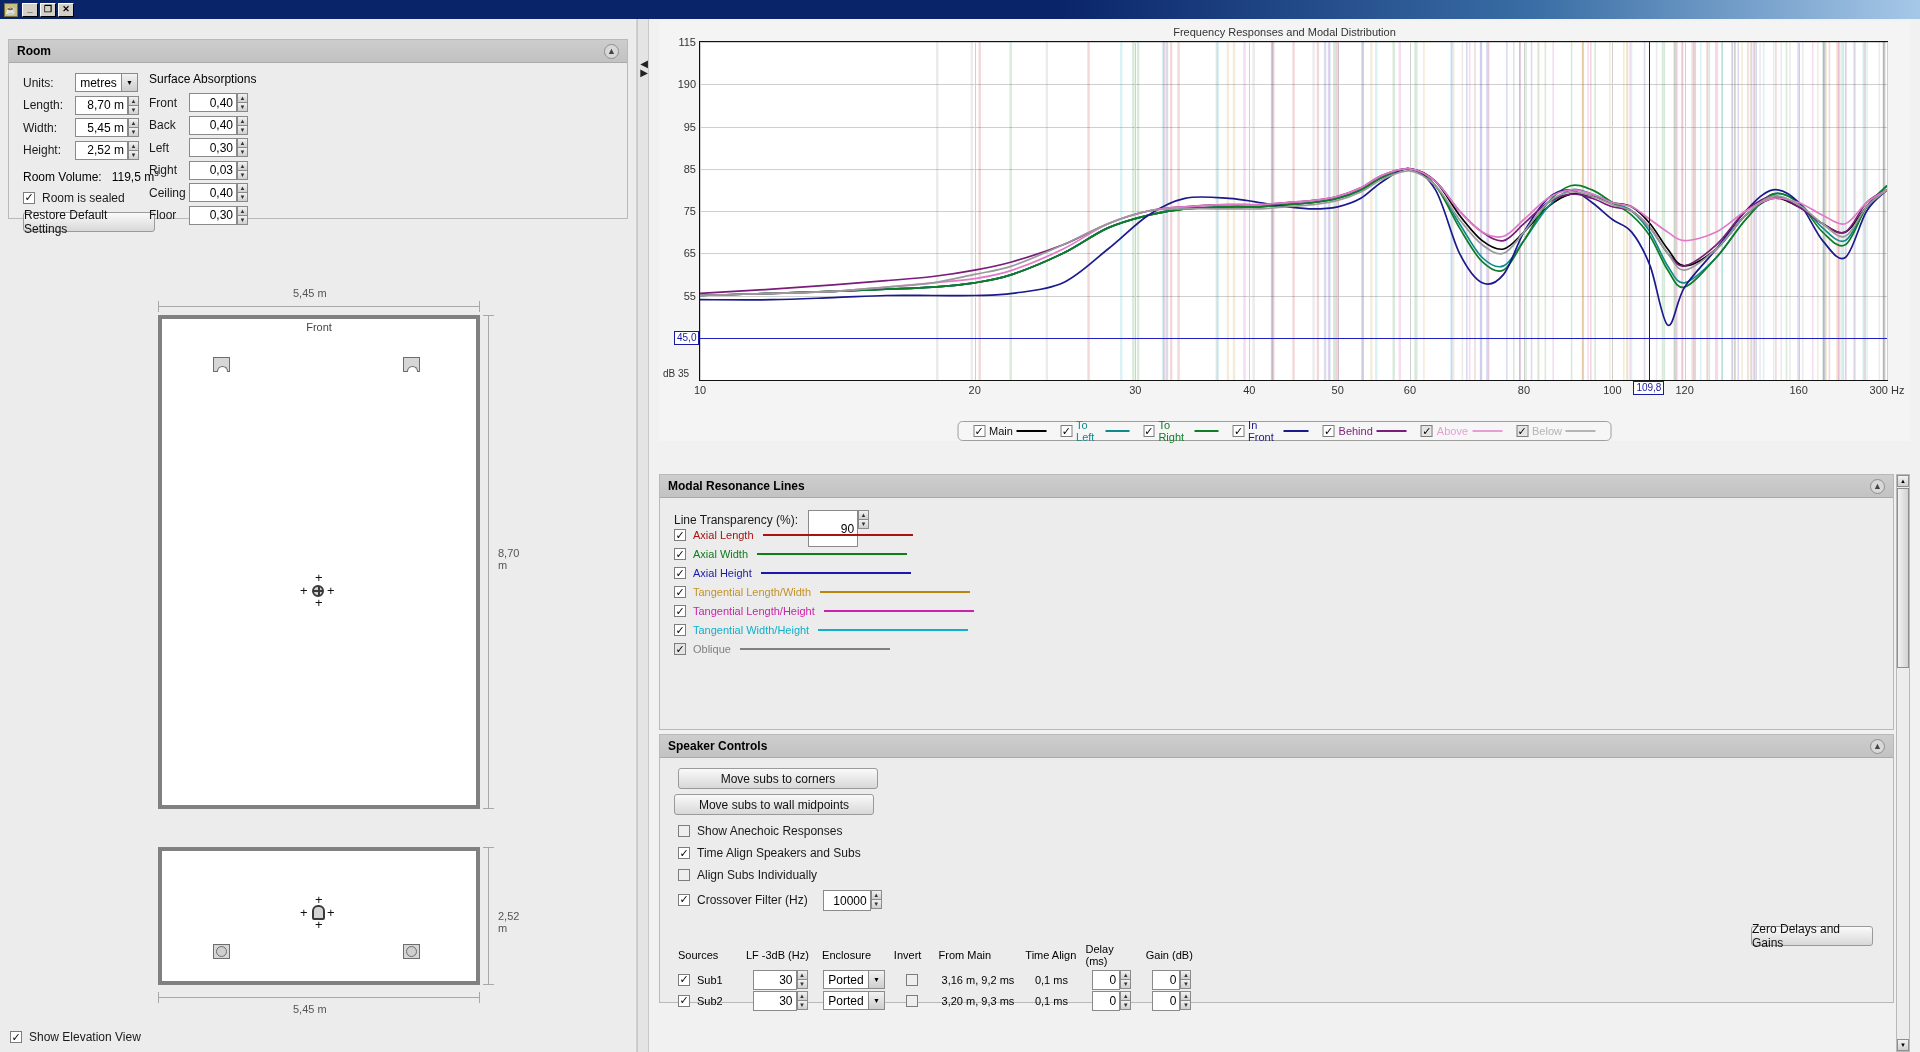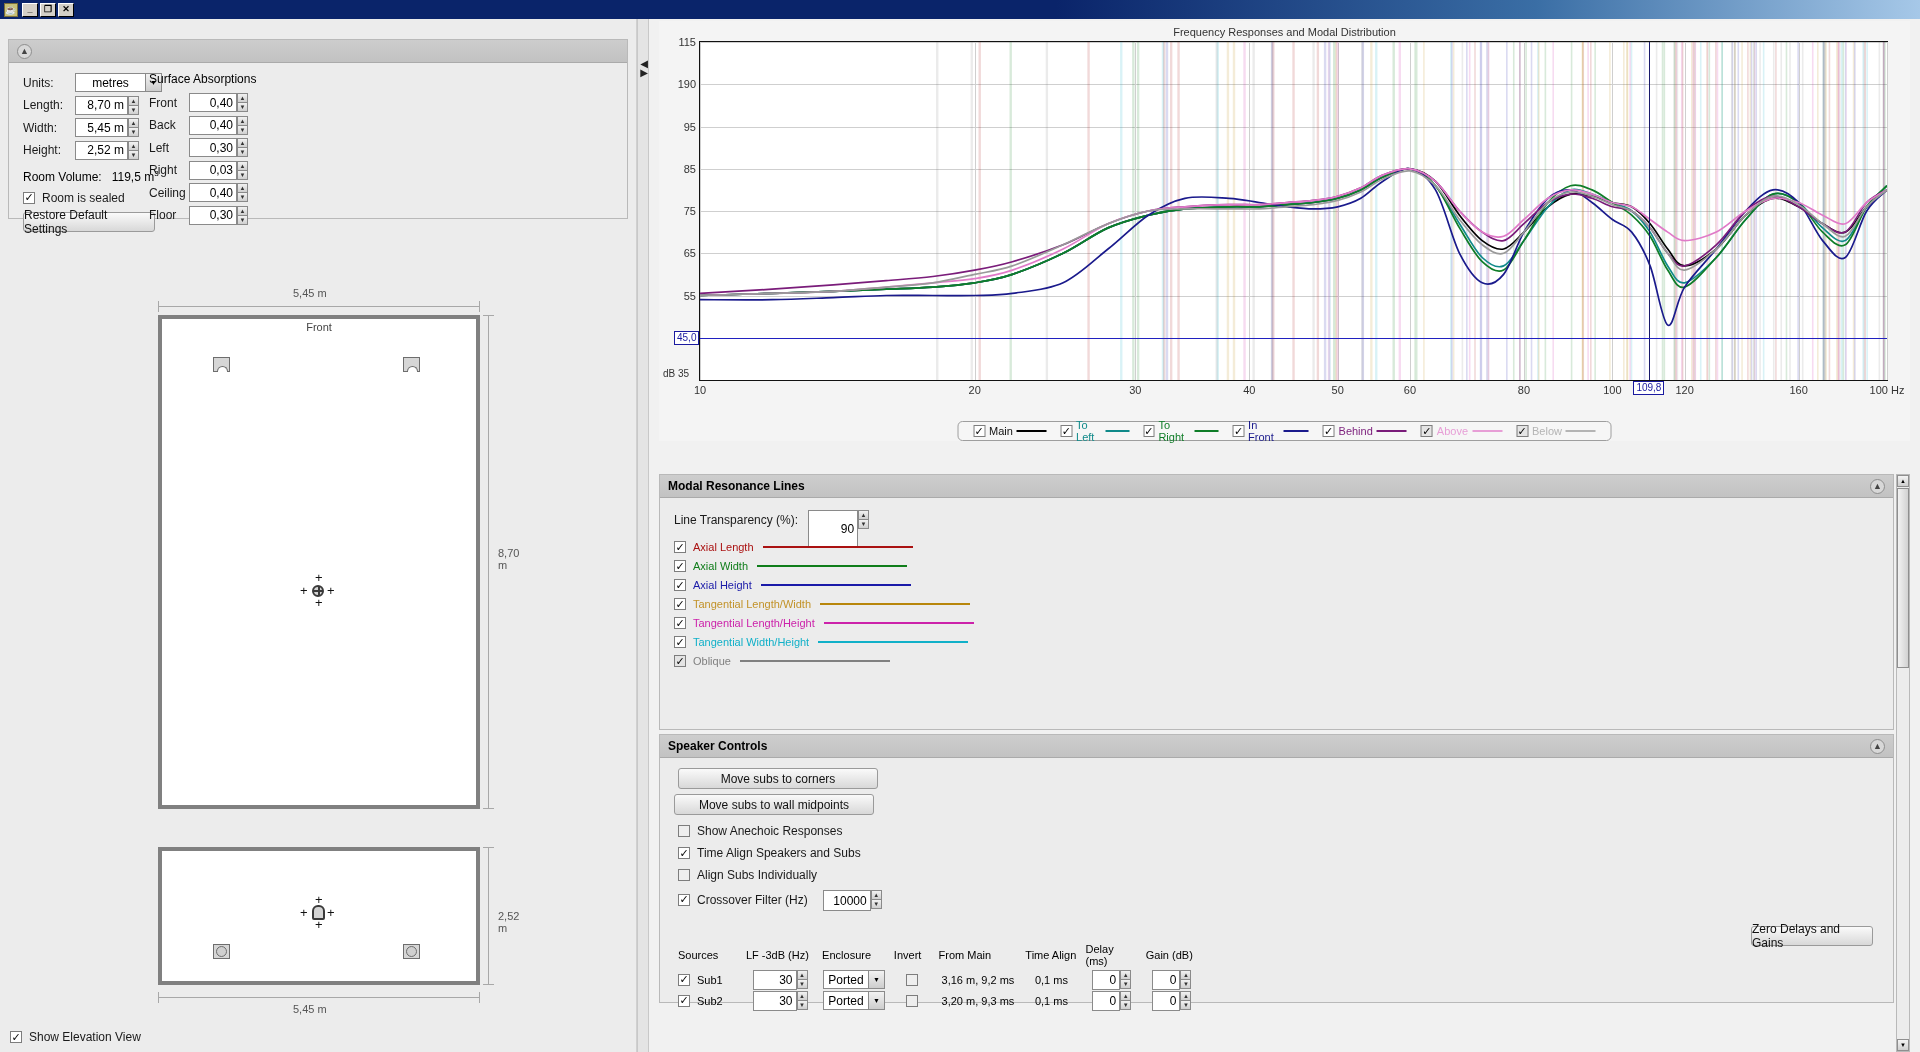--- a/index.html
+++ b/index.html
@@ -142,26 +142,27 @@
     <div class="tb-btn">✕</div>
   </div>
 </div>
 
 <div class="app">
 
   <div class="leftpane">
 
     <div class="panel" id="roomPanel">
       <div class="panel-head">
+        <span class="ttl">Room</span>
         <span class="collapse-btn">▲</span>
       </div>
       <div class="roomform">
         <div class="frow">
           <span class="lbl">Units:</span>
-          <div class="combo" style="width:87px">
+          <div class="combo" style="width:63px">
             <span class="val">metres</span>
             <span class="arr">▼</span>
           </div>
         </div>
         <div class="frow">
           <span class="lbl">Length:</span>
           <div class="spin">
             <div class="txtfield" style="width:53px">8,70 m</div>
             <div class="spin-btns">
                 <i>▲</i>
@@ -357,21 +358,21 @@
             <div class="xlab" style="left: 709.949px;">60</div>
             <div class="gl-v" style="left: 823.938px;"></div>
             <div class="xlab" style="left: 823.938px; text-align: center;">80</div>
             <div class="gl-v" style="left: 912.354px;"></div>
             <div class="xlab" style="left: 912.354px;">100</div>
             <div class="gl-v" style="left: 984.595px;"></div>
             <div class="xlab" style="left: 984.595px;">120</div>
             <div class="gl-v" style="left: 1098.58px;"></div>
             <div class="xlab" style="left: 1098.58px;">160</div>
             <div class="gl-v" style="left: 1187px;"></div>
-            <div class="xlab" style="left: 1187px;">100 Hz</div>
+            <div class="xlab" style="left: 1187px;">300 Hz</div>
             <svg width="1187" height="338" style="position: absolute; left: 0px; top: 0px;">
               <line x1="237.2226161134515" x2="237.2226161134515" y1="0" y2="338" stroke="#808080" stroke-opacity="0.16" stroke-width="2.4"></line>
               <line x1="715.1622149049157" x2="715.1622149049157" y1="0" y2="338" stroke="#0f7d1a" stroke-opacity="0.16" stroke-width="1.6"></line>
               <line x1="1034.975704093398" x2="1034.975704093398" y1="0" y2="338" stroke="#b8860b" stroke-opacity="0.16" stroke-width="1.6"></line>
               <line x1="750.8381011334641" x2="750.8381011334641" y1="0" y2="338" stroke="#10b0c8" stroke-opacity="0.16" stroke-width="1.6"></line>
               <line x1="1050.4010376424528" x2="1050.4010376424528" y1="0" y2="338" stroke="#b8860b" stroke-opacity="0.16" stroke-width="1.6"></line>
               <line x1="1007.4585530574669" x2="1007.4585530574669" y1="0" y2="338" stroke="#cc22aa" stroke-opacity="0.16" stroke-width="1.6"></line>
               <line x1="1086.481584323617" x2="1086.481584323617" y1="0" y2="338" stroke="#0f7d1a" stroke-opacity="0.16" stroke-width="1.6"></line>
               <line x1="788.5747864971211" x2="788.5747864971211" y1="0" y2="338" stroke="#cc22aa" stroke-opacity="0.16" stroke-width="1.6"></line>
               <line x1="1015.8425644858024" x2="1015.8425644858024" y1="0" y2="338" stroke="#aa1111" stroke-opacity="0.16" stroke-width="1.6"></line>
@@ -572,21 +573,21 @@
 
     <div class="lowerwrap">
       <div class="lowercol">
 
         <div class="panel" style="height:256px">
           <div class="panel-head">
             <span class="ttl">Modal Resonance Lines</span>
             <span class="collapse-btn">▲</span>
           </div>
           <div style="padding:12px 0 0 14px">
-            <div style="display:flex;align-items:center;gap:10px;margin-bottom:12px">
+            <div style="display:flex;align-items:center;gap:10px;">
               <span class="lbl">Line Transparency (%):</span>
               <div class="spin">
                 <div class="txtfield" style="width:50px;height:37px">90</div>
                 <div class="spin-btns">
                     <i>▲</i>
                     <i>▼</i>
                   </div>
               </div>
             </div>
             <div class="modalrow">

